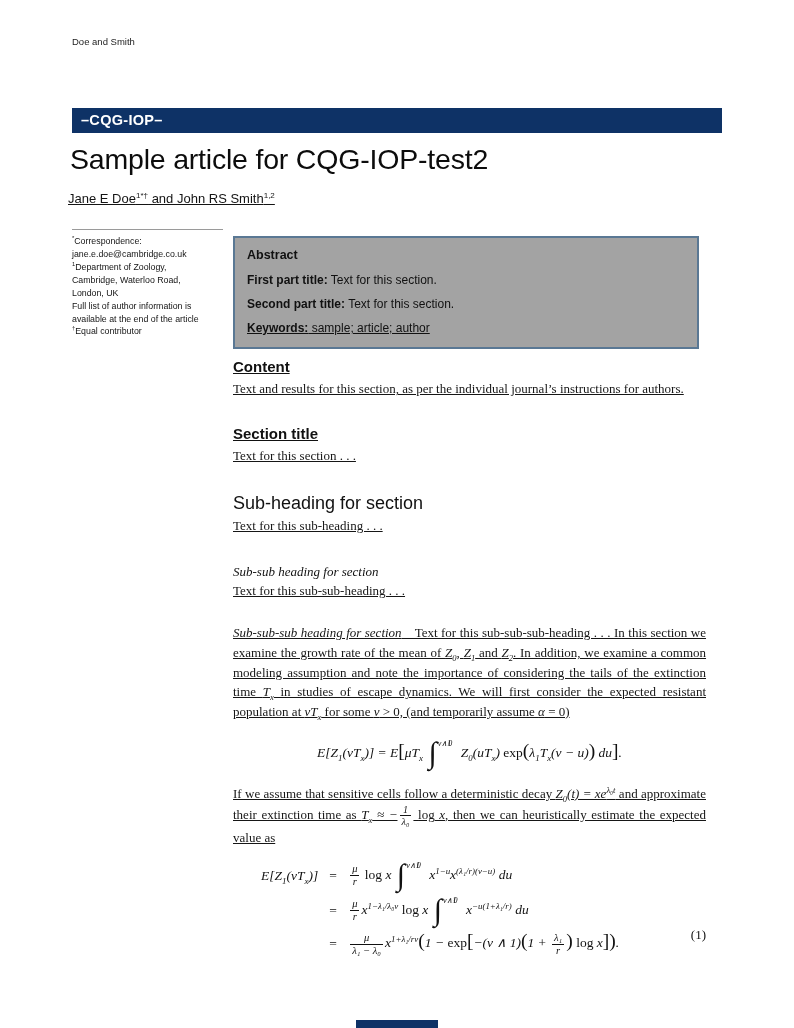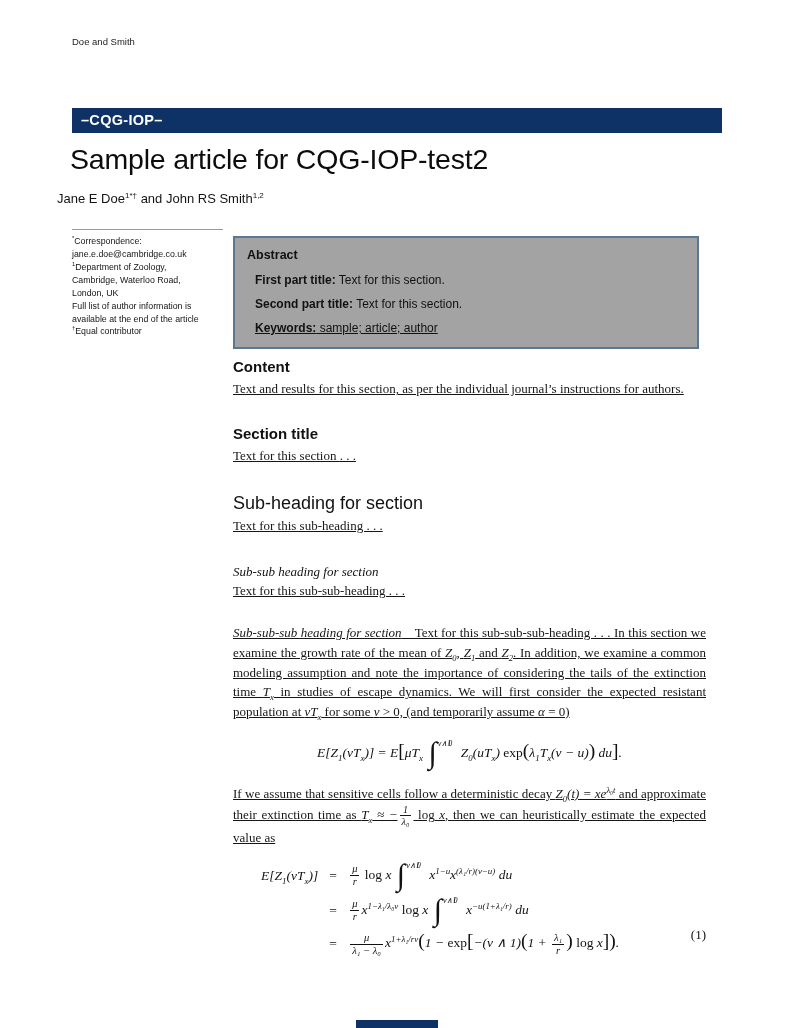--- a/index.html
+++ b/index.html
@@ -15,35 +15,35 @@
   sub{font-size:66%;line-height:0;}
 
   .runhead{position:absolute;left:72px;top:36px;font-size:9.5px;color:#1c1c1c;}
 
   .banner{position:absolute;left:72px;top:108px;width:650px;height:25px;
           background:var(--banner-bg);color:#fff;font-weight:bold;font-size:14.5px;
           line-height:25px;padding-left:9px;box-sizing:border-box;letter-spacing:.3px;}
 
   .title{position:absolute;left:70px;top:143px;font-size:28.5px;font-weight:400;
          letter-spacing:-.2px;color:#0c0c0c;}
-  .authors{position:absolute;left:57px;top:191px;font-size:13px;color:#141414;}
+  .authors{position:absolute;left:68px;top:191px;font-size:13px;color:#141414;text-decoration:underline;}
   .authors sup{font-size:62%;}
 
   .sidebar{position:absolute;left:72px;top:229px;width:151px;border-top:1px solid #9a9a9a;
            padding-top:5px;font-size:8.8px;line-height:1.47;color:#141414;}
   .sidebar .sline{white-space:nowrap;}
 
   .abstract{position:absolute;left:233px;top:236px;width:466px;box-sizing:border-box;
             border:2px solid var(--abstract-border);padding:10px 12px 11px;background:#a3a3a3;}
   .abstract .ah{font-size:12.5px;font-weight:bold;margin:0 0 11px;}
-  .abstract .arow{font-size:12px;margin:0 8px 9px;line-height:1.25;}
+  .abstract .arow{font-size:12px;margin:0 0 9px;line-height:1.25;}
   .abstract .arow:last-child{margin-bottom:0;text-decoration:underline;}
 
   .main{position:absolute;left:233px;top:358px;width:473px;}
-  .hsec{font-size:15px;font-weight:bold;margin:0 0 3px;line-height:1.2;}
+  .hsec{font-size:15px;font-weight:bold;margin:0 0 3px;line-height:1.2;text-decoration:underline;}
   .hsub{font-size:18px;font-weight:400;margin:27px 0 2px;line-height:1.2;}
   .hssub{font-family:"Liberation Serif",serif;font-style:italic;font-size:13px;
          font-weight:400;margin:28px 0 2px;line-height:1.2;}
   .bodyp{font-family:"Liberation Serif",serif;font-size:13px;line-height:1.52;
          text-align:justify;margin:0;color:#161616;text-decoration:underline;}
   .mt26{margin-top:26px;}
   .mt22{margin-top:22px;}
 
   .math{font-family:"Liberation Serif",serif;font-style:italic;}
   .math .rm,.rm{font-style:normal;}

